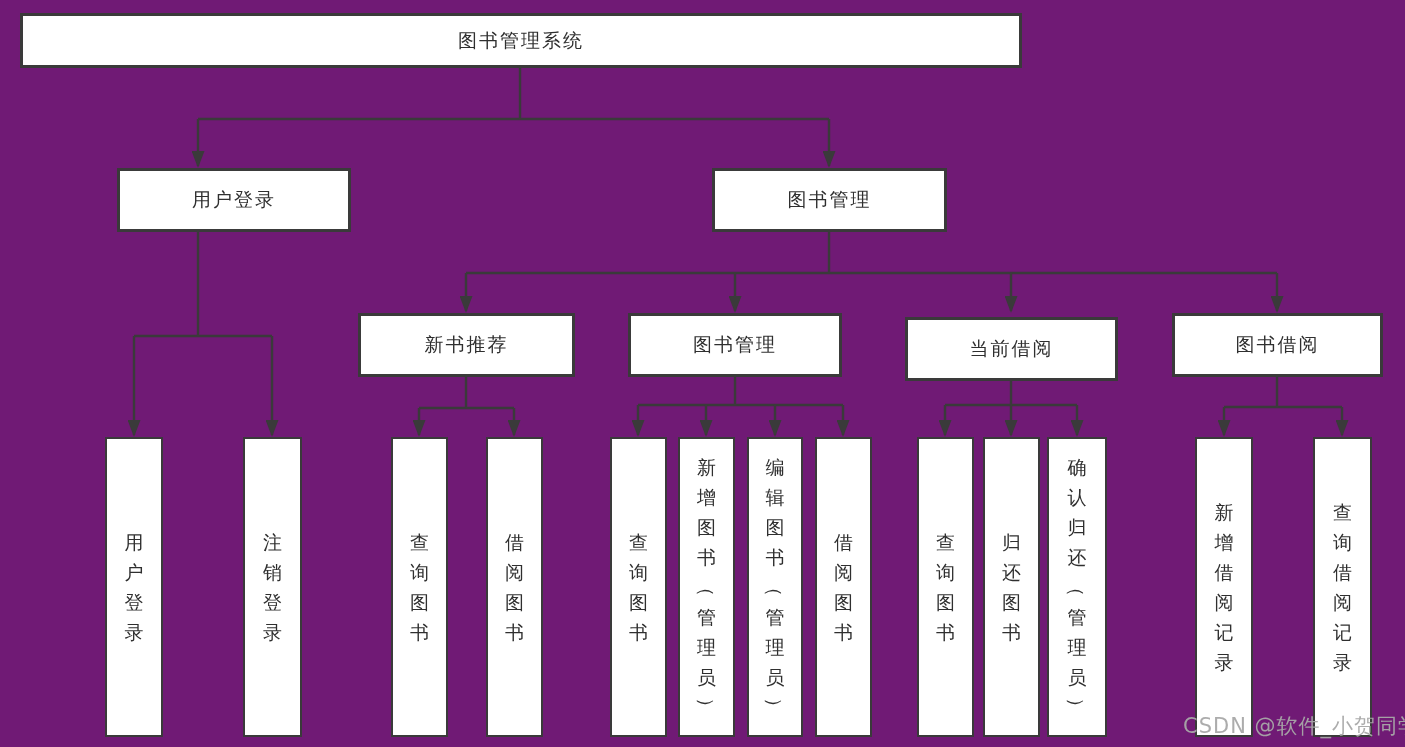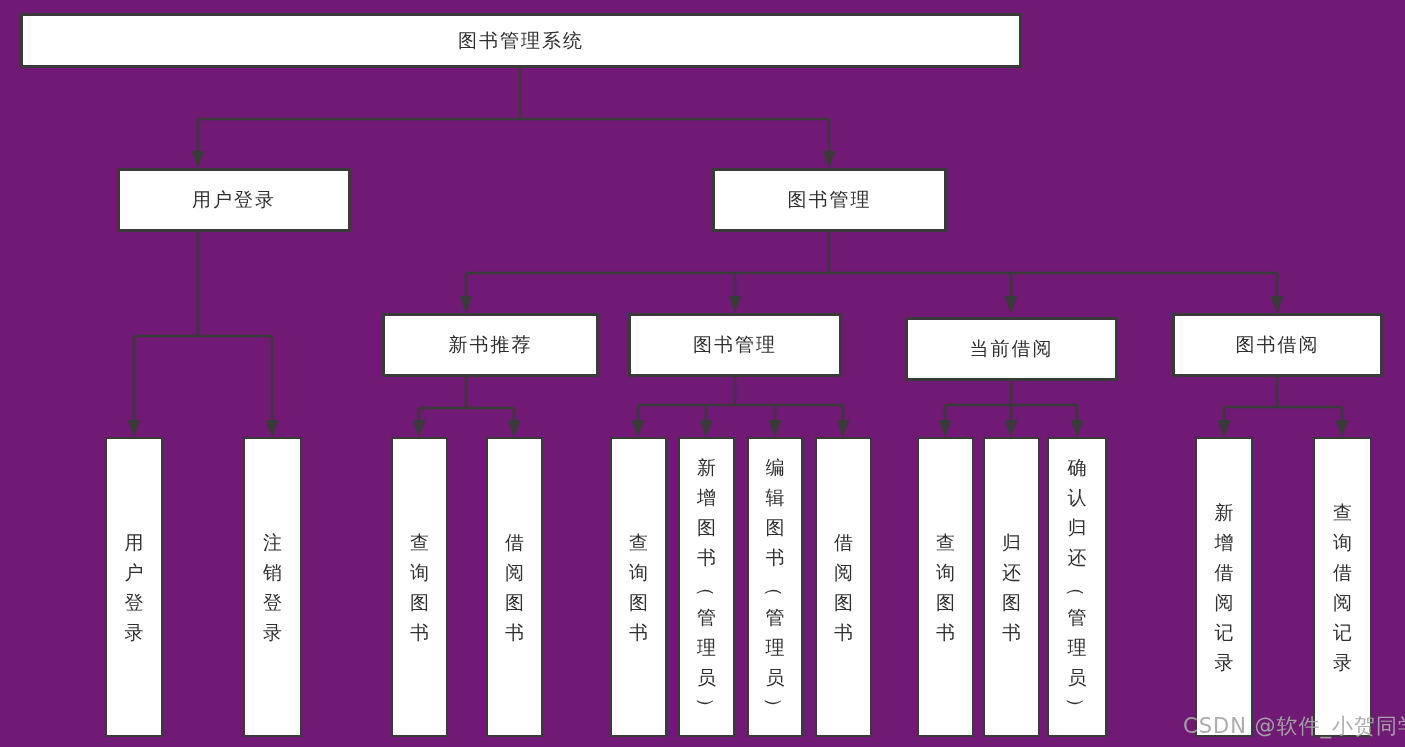--- a/index.html
+++ b/index.html
@@ -73,21 +73,21 @@
     <span class="label">图书管理系统</span>
   </div>
 
   <div class="box" style="left:82px;top:168px;width:234px;height:64px;margin-left:35px;">
     <span class="label">用户登录</span>
   </div>
   <div class="box" style="left:712px;top:168px;width:235px;height:64px;">
     <span class="label">图书管理</span>
   </div>
 
-  <div class="box" style="left:358px;top:313px;width:217px;height:64px;margin-left:24px;">
+  <div class="box" style="left:358px;top:313px;width:217px;height:64px;">
     <span class="label">新书推荐</span>
   </div>
   <div class="box" style="left:628px;top:313px;width:214px;height:64px;">
     <span class="label">图书管理</span>
   </div>
   <div class="box" style="left:905px;top:317px;width:213px;height:64px;">
     <span class="label">当前借阅</span>
   </div>
   <div class="box" style="left:1172px;top:313px;width:211px;height:64px;">
     <span class="label">图书借阅</span>

